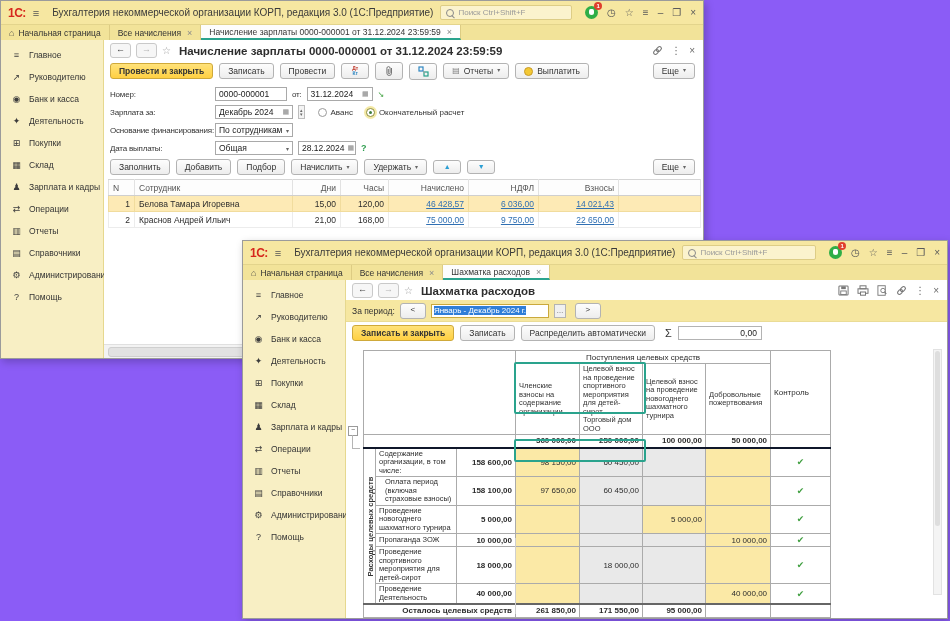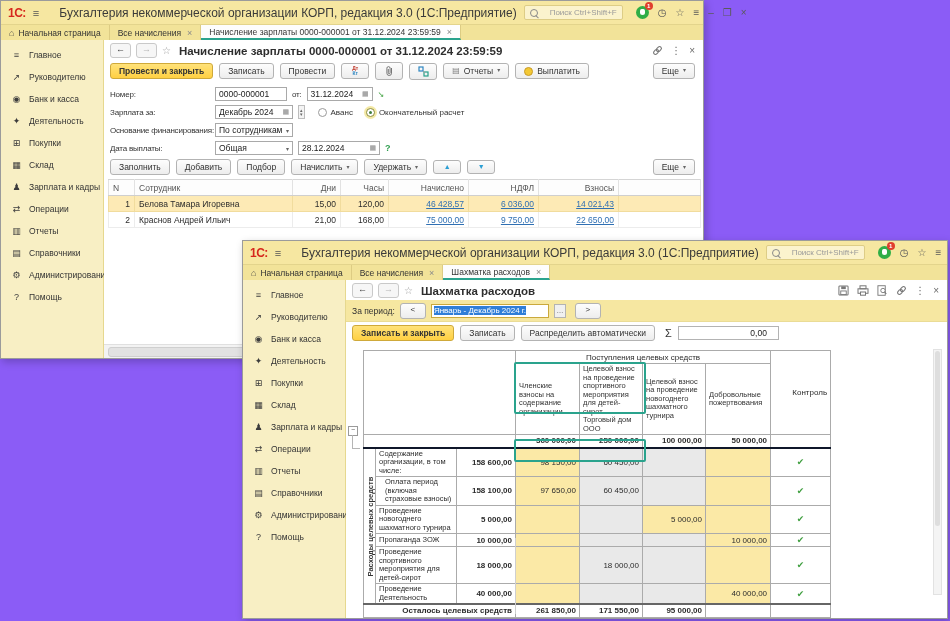--- a/index.html
+++ b/index.html
@@ -6,26 +6,26 @@
   body{font-family:"Liberation Sans","DejaVu Sans",sans-serif;background:#ffffff;}
   .desktop{position:relative;width:950px;height:621px;overflow:hidden;background:#8b5cf6;}
   .window{position:absolute;background:#fff;border:1px solid #9b9b9b;box-shadow:2px 3px 8px rgba(0,0,0,.22);display:flex;flex-direction:column;box-sizing:border-box;}
   .w1{left:0;top:0;width:704px;height:359px;z-index:1;}
   .w2{left:242px;top:240px;width:706px;height:379px;z-index:2;}
 
   
   .titlebar{height:24px;flex:0 0 24px;background:#f6e7a1;display:flex;align-items:center;padding:0 7px;gap:7px;box-sizing:border-box;border-bottom:1px solid #e3d48c;}
   .logo{color:#d6271d;font-weight:bold;font-size:12px;letter-spacing:-0.5px;}
   .tb-menu{color:#555;font-size:11px;}
-  .apptitle{font-size:12px;color:#3a3a3a;white-space:nowrap;margin-left:13px;}
+  .apptitle{font-size:10px;color:#3a3a3a;white-space:nowrap;margin-left:6px;}
   .searchbox{margin-left:auto;display:flex;align-items:center;gap:4px;background:#fbf3cd;border:1px solid #ddcd86;border-radius:2px;height:15px;padding:0 5px;box-sizing:border-box;}
   .w1 .searchbox{width:150px;} .w2 .searchbox{width:190px;}
   .mag{width:6px;height:6px;border:1px solid #8a8a8a;border-radius:50%;position:relative;flex:0 0 auto;}
   .mag::after{content:"";position:absolute;left:5px;top:5px;width:4px;height:1px;background:#8a8a8a;transform:rotate(45deg);transform-origin:0 0;}
-  .search-ph{font-size:8px;color:#9a9a9a;white-space:nowrap;overflow:hidden;margin-left:8px;}
+  .search-ph{font-size:8px;color:#9a9a9a;white-space:nowrap;overflow:hidden;}
   .tb-icons{display:flex;align-items:center;gap:9px;margin-left:6px;}
   .tb-ic{font-size:10px;color:#5a5a5a;line-height:1;}
   .notif{position:relative;width:13px;height:13px;background:#2fae47;border-radius:50%;flex:0 0 auto;}
   .notif::after{content:"";position:absolute;left:4px;top:3px;width:5px;height:6px;background:#fff;border-radius:2px 2px 3px 3px;}
   .badge{position:absolute;right:-4px;top:-4px;min-width:8px;height:8px;background:#e03e2d;border-radius:50%;color:#fff;font-size:6px;line-height:8px;text-align:center;font-weight:bold;}
 
   
   .tabbar{height:15px;flex:0 0 15px;background:#f2e399;display:flex;align-items:stretch;font-size:8.5px;color:#333;}
   .tab{display:flex;align-items:center;gap:4px;padding:0 8px;border-right:1px solid #ddcc83;white-space:nowrap;}
   .tab .hicon{font-size:9px;color:#444;}
@@ -92,31 +92,31 @@
 
   
   .periodrow{height:21px;flex:0 0 21px;background:#f6e7a1;display:flex;align-items:center;gap:5px;padding:0 8px 0 6px;border-bottom:1px solid #eadc96;}
   .plabel{font-size:8.5px;color:#333;text-align:right;}
   .pnav{width:24px;height:14px;border:1px solid #b3b3b3;border-radius:3px;background:linear-gradient(#fdfdfd,#ededed);font-size:8px;text-align:center;line-height:12px;color:#333;}
   .pfield{width:118px;height:14px;border:1px solid #caa93c;background:#fff;display:flex;align-items:center;padding:0 2px;box-sizing:border-box;}
   .pfield .selected{background:#2f7ed8;color:#fff;font-size:8px;white-space:nowrap;overflow:hidden;}
   .pell{width:12px;height:14px;border:1px solid #b3b3b3;background:#f0f0f0;font-size:7px;text-align:center;line-height:12px;color:#555;box-sizing:border-box;}
   .btnrow{display:flex;align-items:center;gap:6px;padding:3px 8px 3px 6px;}
   .sigma{font-size:11px;color:#333;margin-left:4px;}
-  .sumfield{width:101px;height:14px;border:1px solid #b3b3b3;font-size:8.5px;color:#222;display:flex;align-items:center;justify-content:flex-end;padding:0 11px;box-sizing:border-box;}
+  .sumfield{width:84px;height:14px;border:1px solid #b3b3b3;font-size:8.5px;color:#222;display:flex;align-items:center;justify-content:flex-end;padding:0 4px;box-sizing:border-box;}
 
   
   .tablewrap{position:relative;margin:6px 0 16px 17px;}
   .mx{border-collapse:collapse;table-layout:fixed;width:467px;border:1px solid #6e6e6e;font-size:8px;color:#2c2c2c;}
   .mx td{border:1px solid #ababab;padding:1px 3px;vertical-align:middle;box-sizing:border-box;overflow:hidden;}
   .mx col.m0{width:12px;} .mx col.m1{width:81px;} .mx col.m2{width:59px;}
   .mx col.m3{width:64px;} .mx col.m4{width:63px;} .mx col.m5{width:63px;} .mx col.m6{width:65px;} .mx col.m7{width:60px;}
   .mx .ghead{text-align:center;height:13px;}
   .mx .chead{height:46px;font-size:7.5px;line-height:8.5px;color:#333;}
-  .mx .ctrlhead{text-align:right;font-size:8px;}
+  .mx .ctrlhead{text-align:left;font-size:8px;}
   .mx .num{text-align:right;white-space:nowrap;}
   .mx .b{font-weight:bold;}
   .mx .lab{font-size:7.5px;line-height:8.5px;}
   .mx .ind{padding-left:9px;}
   .mx .y{background:#fbe9a6;}
   .mx .g{background:#e9e9e9;}
   .mx .vlab{writing-mode:vertical-rl;transform:rotate(180deg);text-align:center;font-size:7.5px;font-weight:bold;color:#333;padding:0;}
   .mx tr.totals td{border-bottom:2px solid #0f172a;}
   .mx tr.mfooter td{border-top:2px solid #666;}
   .chk{color:#3f9e3f;font-size:9px;display:block;text-align:center;}
@@ -313,21 +313,21 @@
                 <span>По сотрудникам</span>
                 <span class="dda">▾</span>
               </span>
           </div>
           <div class="frow">
             <span class="flabel">Дата выплаты:</span>
             <span class="field" style="width:78px">
                 <span>Общая</span>
                 <span class="dda">▾</span>
               </span>
-            <span class="field" style="width:82px">
+            <span class="field" style="width:58px">
                 <span>28.12.2024</span>
                 <span class="cal">▦</span>
               </span>
             <span class="helpq">?</span>
           </div>
         </div>
         <div class="toolbar" style="padding-top:0;">
           <span class="btn">Заполнить</span>
           <span class="btn">Добавить</span>
           <span class="btn">Подбор</span>

